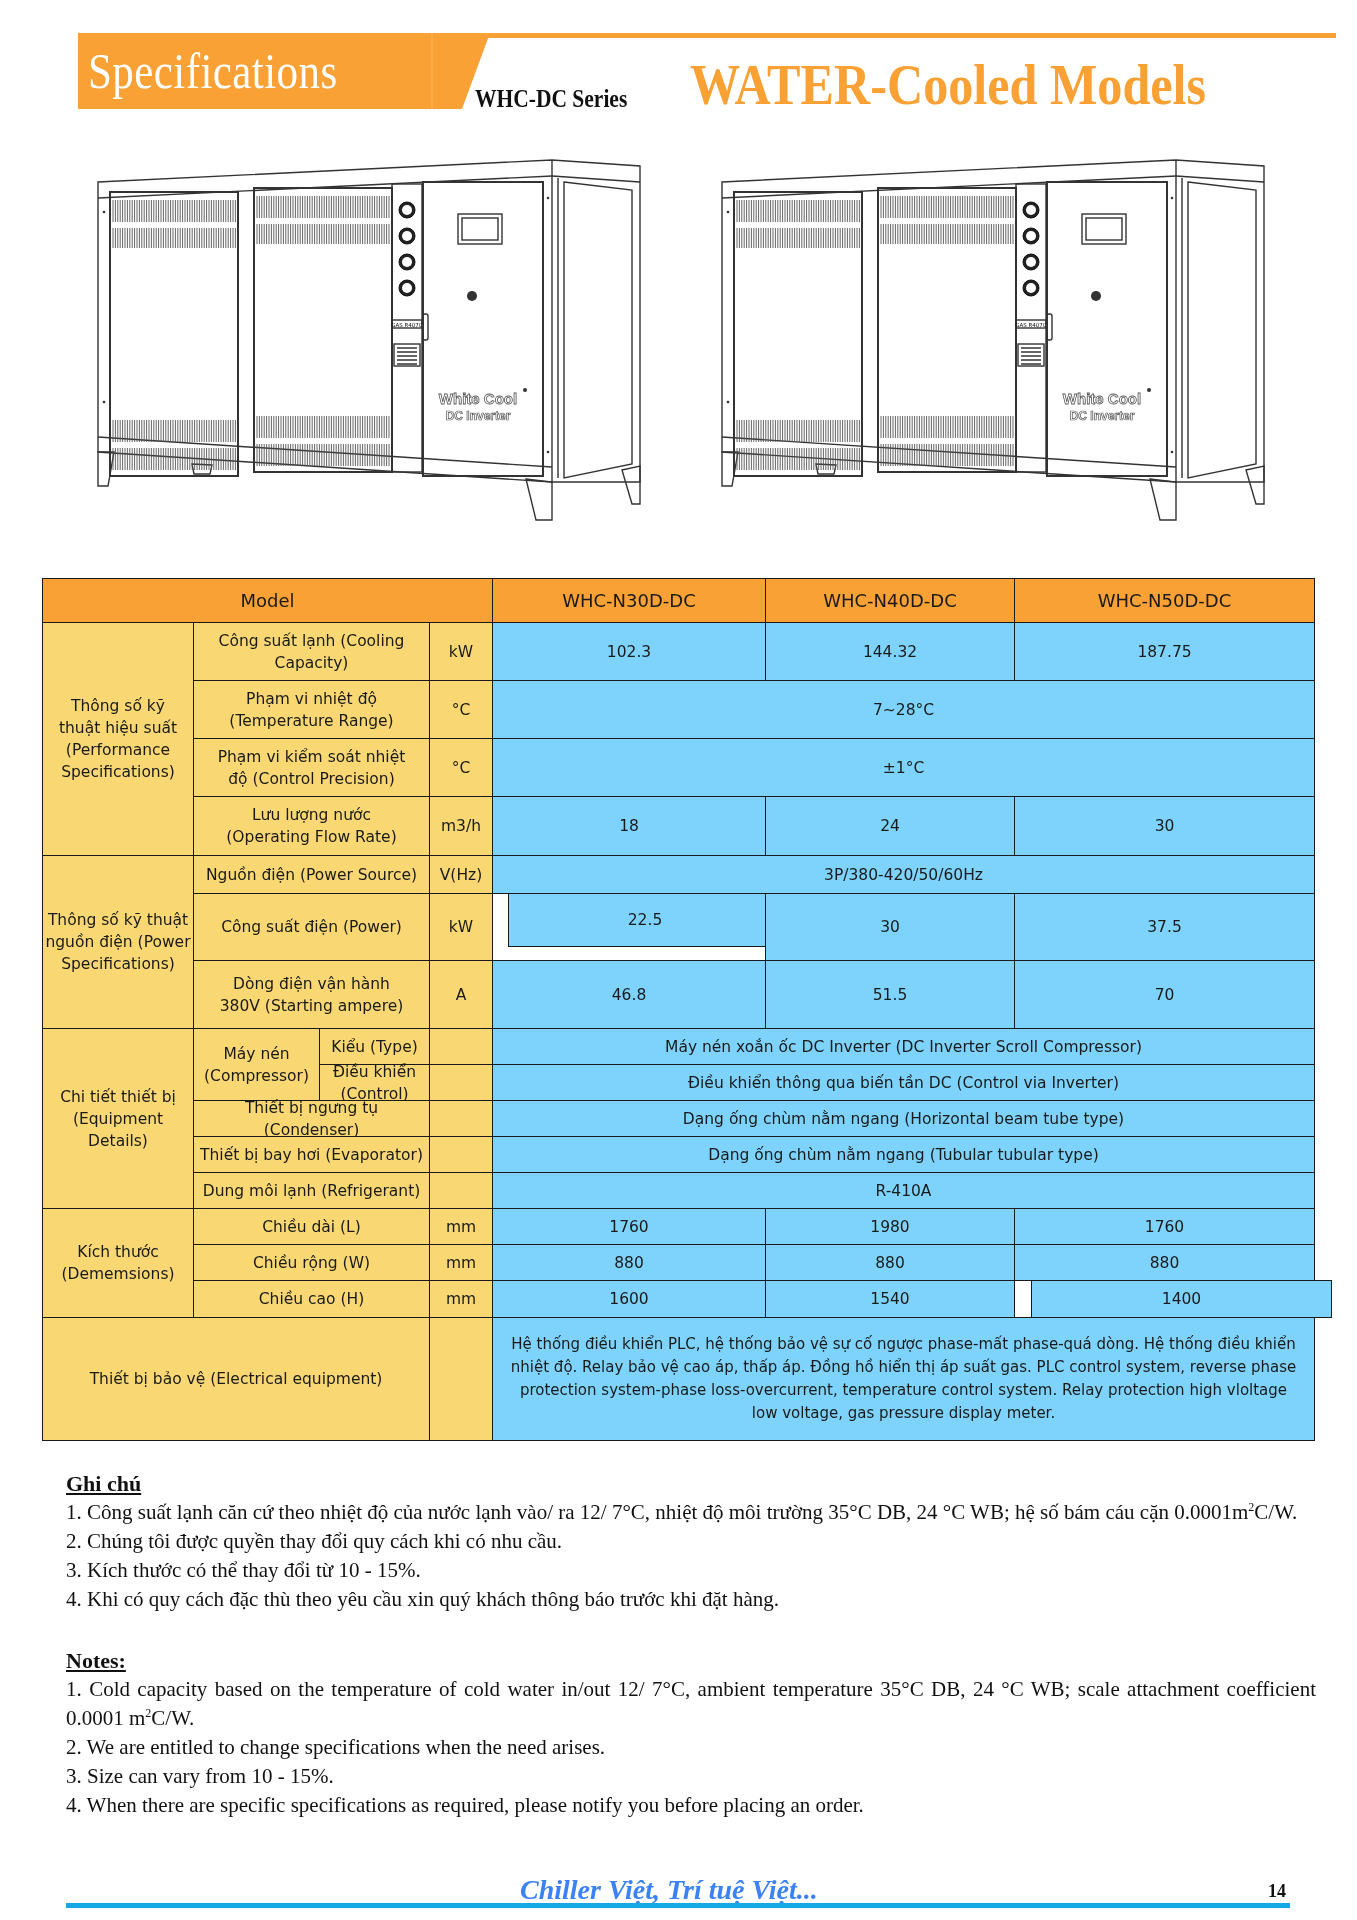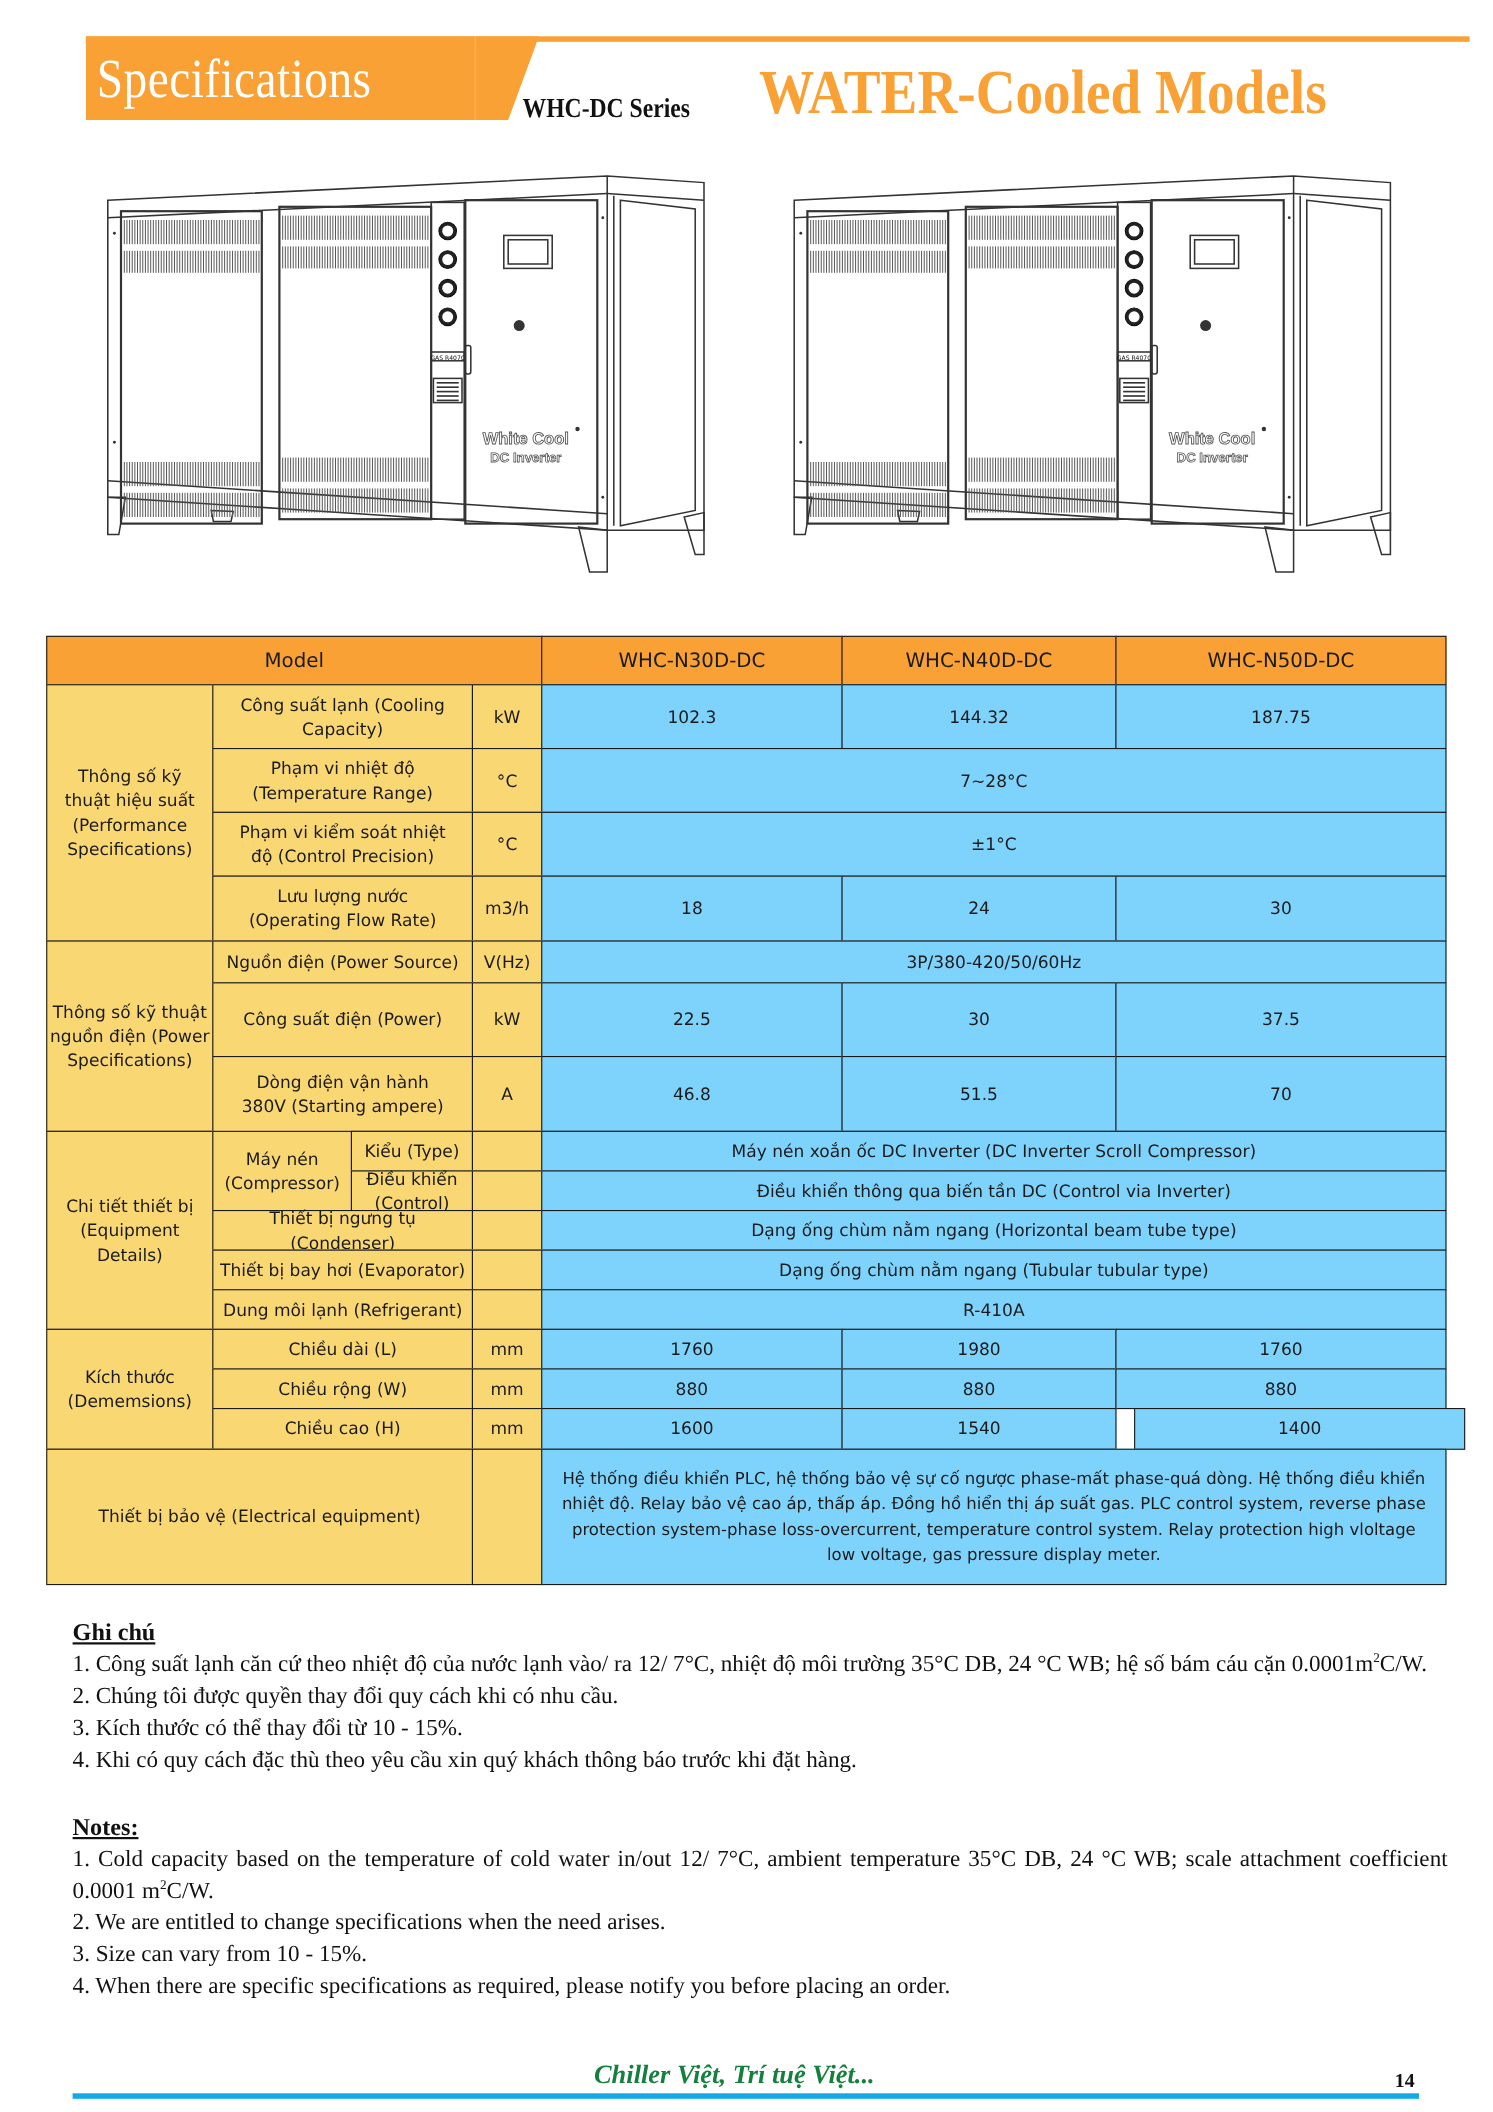--- a/index.html
+++ b/index.html
@@ -25,21 +25,21 @@
   .val { background:#7dd3fc;text-align:center; }
   .val.long { font-size:15px; line-height:23px; padding:0 14px; }
 
   
   .notes { position:absolute; left:66px; width:1250px; font-family:"Liberation Serif", serif; font-size:21px; line-height:29px; color:#111; }
   .notes .head { font-weight:bold; text-decoration:underline; font-size:22px; }
   .notes p { margin:0; }
   sup { font-size:12px; line-height:0; vertical-align:super; }
 
   
-  .footer-slogan { left:540px; top:1874px; font-family:"Liberation Serif", serif; font-style:italic; font-weight:bold; font-size:24px; color:#15803d; white-space:nowrap; }
+  .footer-slogan { left:520px; top:1874px; font-family:"Liberation Serif", serif; font-style:italic; font-weight:bold; font-size:28px; color:#3b82f6; white-space:nowrap; }
   .page-num { left:1268px; top:1881px; font-family:"Liberation Serif", serif; font-weight:bold; font-size:18px; color:#111; }
   .footer-line { left:66px; top:1903px; width:1224px; height:5px; background:#12a9e6; }
 </style>
 </head>
 <body>
 
 <div class="abs top-line"></div>
 <div class="abs banner">
   <svg width="412" height="76" viewBox="0 0 412 76">
     <polygon points="0,0 412,0 384,76 0,76" fill="#f9a134"></polygon>
@@ -1031,21 +1031,21 @@
       <div class="cell lab" style="left: 151px; top: 218px; width: 237px; height: 60px; padding: 0px 20px;">Lưu lượng nước (Operating Flow Rate)</div>
       <div class="cell lab" style="left: 387px; top: 218px; width: 64px; height: 60px;">m3/h</div>
       <div class="cell val" style="left: 450px; top: 218px; width: 274px; height: 60px;">18</div>
       <div class="cell val" style="left: 723px; top: 218px; width: 250px; height: 60px;">24</div>
       <div class="cell val" style="left: 972px; top: 218px; width: 301px; height: 60px;">30</div>
       <div class="cell lab" style="left: 151px; top: 277px; width: 237px; height: 39px;">Nguồn điện (Power Source)</div>
       <div class="cell lab" style="left: 387px; top: 277px; width: 64px; height: 39px;">V(Hz)</div>
       <div class="cell val" style="left: 450px; top: 277px; width: 823px; height: 39px;">3P/380-420/50/60Hz</div>
       <div class="cell lab" style="left: 151px; top: 315px; width: 237px; height: 68px;">Công suất điện (Power)</div>
       <div class="cell lab" style="left: 387px; top: 315px; width: 64px; height: 68px;">kW</div>
-      <div class="cell val" style="left: 450px; top: 315px; width: 274px; height: 68px;">22.5</div>
+      <div class="cell val" style="left: 466px; top: 315px; width: 274px; height: 54px;">22.5</div>
       <div class="cell val" style="left: 723px; top: 315px; width: 250px; height: 68px;">30</div>
       <div class="cell val" style="left: 972px; top: 315px; width: 301px; height: 68px;">37.5</div>
       <div class="cell lab" style="left: 151px; top: 382px; width: 237px; height: 69px; padding: 0px 20px;">Dòng điện vận hành 380V (Starting ampere)</div>
       <div class="cell lab" style="left: 387px; top: 382px; width: 64px; height: 69px;">A</div>
       <div class="cell val" style="left: 450px; top: 382px; width: 274px; height: 69px;">46.8</div>
       <div class="cell val" style="left: 723px; top: 382px; width: 250px; height: 69px;">51.5</div>
       <div class="cell val" style="left: 972px; top: 382px; width: 301px; height: 69px;">70</div>
       <div class="cell lab" style="left: 277px; top: 450px; width: 111px; height: 37px;">Kiểu (Type)</div>
       <div class="cell lab" style="left: 387px; top: 450px; width: 64px; height: 37px;"></div>
       <div class="cell val" style="left: 450px; top: 450px; width: 823px; height: 37px;">Máy nén xoắn ốc DC Inverter (DC Inverter Scroll Compressor)</div>

